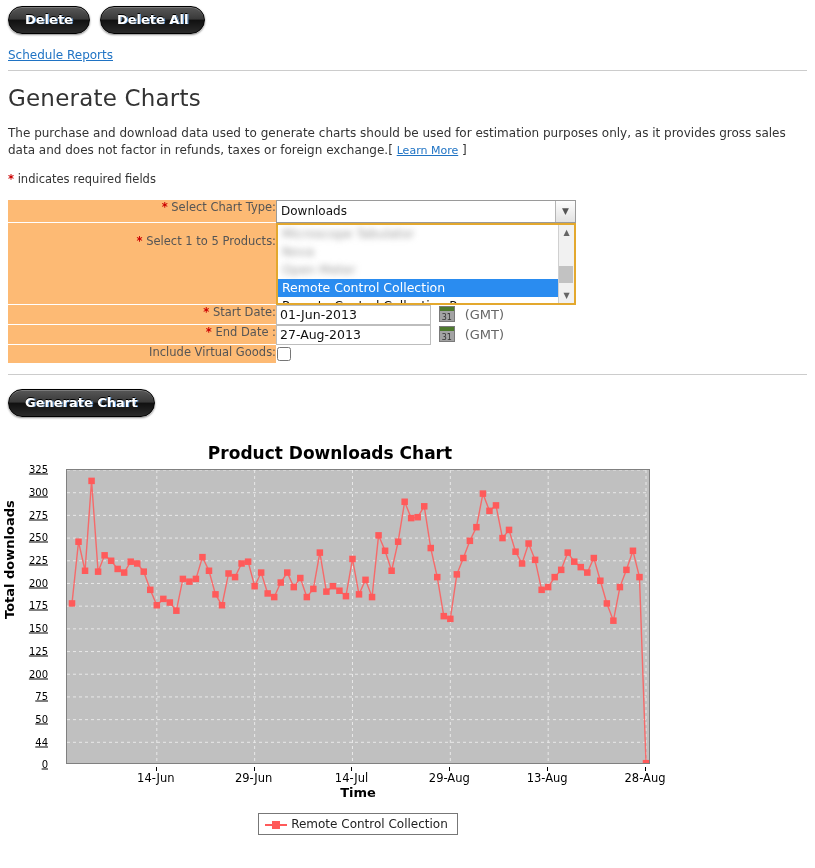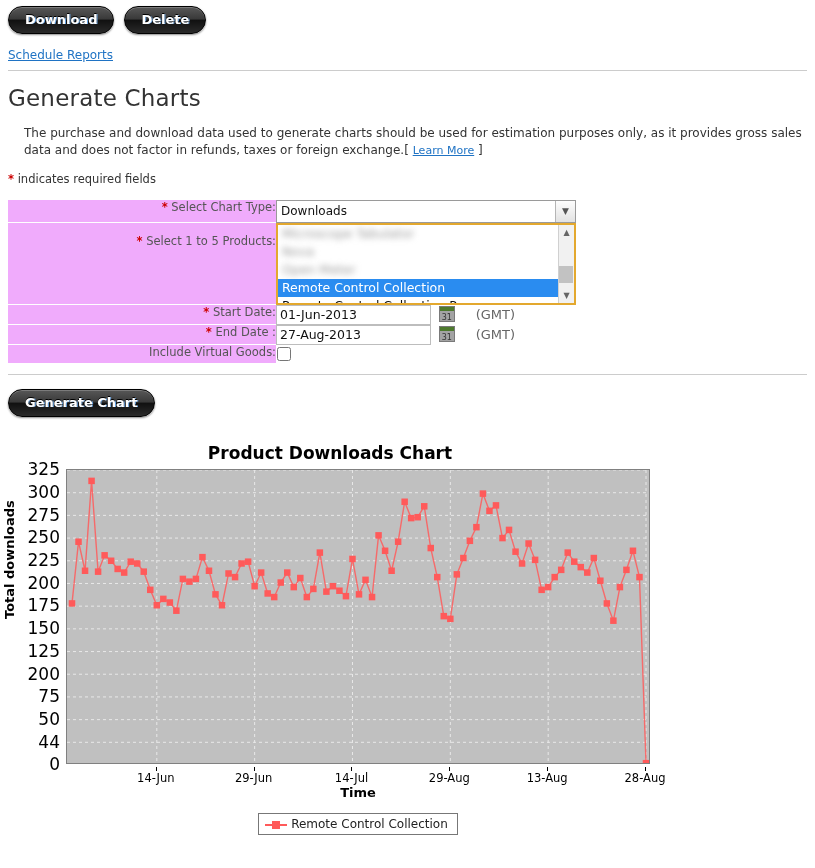--- a/index.html
+++ b/index.html
@@ -35,32 +35,32 @@
   a.plain { color:#1f73c4; text-decoration:underline; font-size:12px; }
 
   .hrule { height:1px; background:#cccccc; margin:8px 8px 0 8px; }
 
   
   h1.page-title {
     font-size:23px; font-weight:normal; color:#333333;
     margin:14px 0 0 8px; letter-spacing:.2px;
   }
   p.intro {
-    margin:14px 8px 0 24px; font-size:12px; line-height:1.45; color:#333;
+    margin:14px 8px 0 8px; font-size:12px; line-height:1.45; color:#333;
     max-width:800px;
   }
   a.learnmore { color:#1f73c4; text-decoration:underline; font-size:11px; }
   .req-note { margin:12px 8px 0 8px; font-size:11.5px; color:#333; }
   .star { color:#cc0000; font-weight:bold; }
 
   
   table.form { border-collapse:collapse; margin:14px 0 0 8px; width:795px; }
   table.form td { padding:0; vertical-align:top; }
   td.lbl {
-    width:268px; background:#f0abfc; text-align:right;
+    width:268px; background:#fdba74; text-align:right;
     padding:9px 10px 9px 0; color:#555; font-size:11.5px;
     border-bottom:1px solid #ffffff;
   }
   td.fld { padding:7px 0 7px 10px; background:#ffffff; }
   tr.tall td.lbl { padding-top:11px; }
 
   select.chart-type {
     width:300px; height:23px; font-size:12px; font-family:inherit;
     border:1px solid #9a9a9a; background:#fff; padding:2px 2px 2px 4px;
     color:#111; -webkit-appearance:none; appearance:none;
@@ -93,21 +93,21 @@
   }
   .lb-arrow { height:15px; display:flex; align-items:center; justify-content:center;
     font-size:8px; color:#666; background:#f1f1f1; }
   .lb-thumb { position:absolute; right:1px; top:41px; width:14px; height:17px; background:#c2c2c2; }
 
   input.datefield {
     width:155px; height:20px; font-size:12.5px; font-family:inherit;
     border:1px solid #bdbdbd; padding:1px 3px; color:#111; background:#fff;
   }
   .cal-icon {
-    display:inline-block; width:16px; height:16px; margin:0 11px -3px 4px;
+    display:inline-block; width:16px; height:16px; margin:0 0 -3px 4px;
     border:1px solid #7a7a7a; background:#a3a3a3; position:relative; cursor:pointer;
     font-size:8px; line-height:11px; text-align:center; color:#333;
     padding-top:5px; overflow:hidden;
   }
   .cal-icon::before {
     content:""; position:absolute; left:0; right:0; top:0; height:4px;
     background:#4e7a2e;
   }
   .gmt { color:#666; font-size:13px; margin-left:6px; }
   input.cbx { width:14px; height:14px; margin:2px 0 0 1px; }
@@ -121,22 +121,22 @@
     text-align:center; font-size:17px; font-weight:bold; color:#000;
     width:660px; margin:0; padding:0 0 6px 0;
   }
   .plot-outer { position:relative; width:660px; height:330px; }
   .ylabel {
     position:absolute; left:2px; top:150px; transform:rotate(-90deg);
     transform-origin:left top; font-size:13px; font-weight:bold; color:#000;
     white-space:nowrap;
   }
   .ytick {
-    position:absolute; right:0; width:34px; text-align:right;
-    font-size:17px; color:#000; transform:translateY(-50%);
+    position:absolute; right:12px; width:34px; text-align:right;
+    font-size:10px; color:#000; transform:translateY(-50%);text-decoration:underline;
   }
   .yticks-col { position:absolute; left:24px; top:0; width:36px; height:300px; }
   .plotarea {
     position:absolute; left:66px; top:0; width:584px; height:295px;
     background:#c0c0c0; border:1px solid #808080; overflow:hidden;
   }
   .xticks { position:absolute; left:66px; top:298px; width:584px; height:18px;text-align:right; }
   .xtick {
     position:absolute; font-size:11.5px; color:#000; transform:translateX(-50%);
     white-space:nowrap; top:4px;
@@ -161,22 +161,22 @@
     content:""; position:absolute; left:0; top:4px; width:22px; height:2px;
   }
   .legend-swatch::after {
     content:""; position:absolute; left:7px; top:1px; width:8px; height:8px;
   }
 </style>
 <style>.legend-swatch::before{background:#FF5A5A;}.legend-swatch::after{background:#FF5A5A;}</style></head>
 <body>
 
 <div class="btn-bar">
-  <span class="pillbtn">Download</span>
   <span class="pillbtn">Delete</span>
+  <span class="pillbtn">Delete All</span>
 </div>
 
 <div class="link-row">
   <a class="plain" href="#">Schedule Reports</a>
 </div>
 <div class="hrule"></div>
 
 <h1 class="page-title">Generate Charts</h1>
 
 <p class="intro"><span>The purchase and download data used to generate charts should be used for estimation purposes only, as it provides gross sales data and does not factor in refunds, taxes or foreign exchange.[ </span><a class="learnmore" href="#">Learn More</a><span> ]</span></p>

